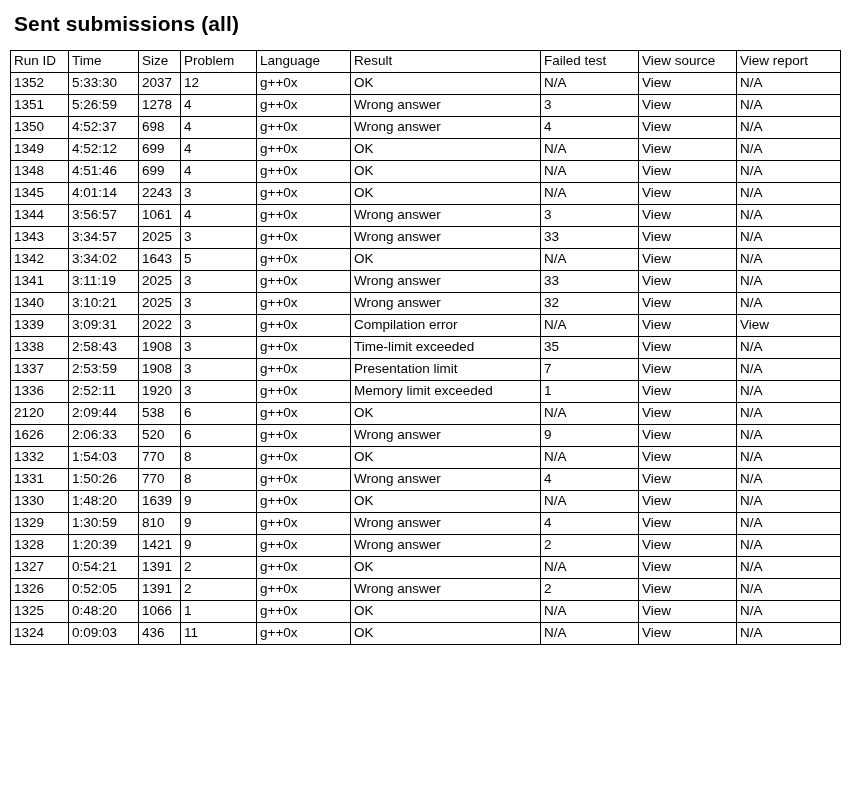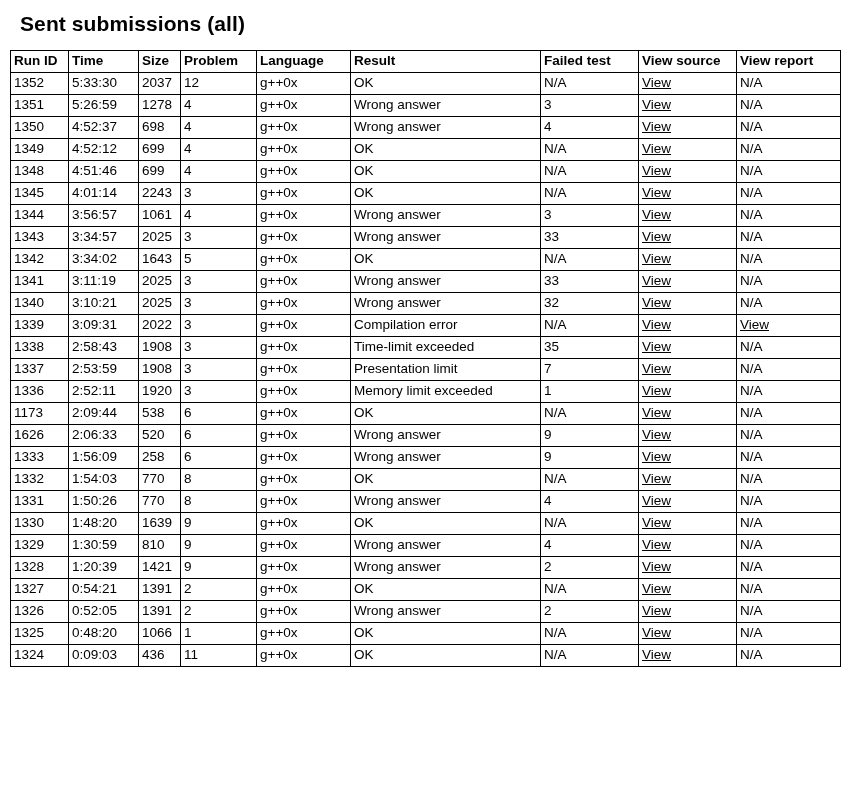--- a/index.html
+++ b/index.html
@@ -14,55 +14,54 @@
     color: #000000;
     overflow: hidden;
   }
   .page {
     padding: 6px 10px 0 10px;
     box-sizing: border-box;
   }
   h1.page-title {
     font-size: 21px;
     font-weight: bold;
-    margin: 6px 0 14px 10px;
+    margin: 6px 0 14px 4px;
     letter-spacing: 0.1px;
   }
   table.subs {
     border-collapse: collapse;
     table-layout: fixed;
     width: 830px;
     font-size: 13.5px;
   }
   table.subs th, table.subs td {
     border: 1px solid #000000;
     padding: 2px 3px 3px 3px;
     text-align: left;
     vertical-align: top;
     line-height: 16px;
     white-space: nowrap;
     overflow: hidden;
   }
   table.subs th {
-    font-weight: bold;
+    font-weight: normal;
   }
   
   col.c-runid   { width: 58px; }
   col.c-time    { width: 70px; }
   col.c-size    { width: 42px; }
   col.c-problem { width: 76px; }
   col.c-lang    { width: 94px; }
   col.c-result  { width: 190px; }
   col.c-failed  { width: 98px; }
   col.c-source  { width: 98px; }
   col.c-report  { width: 104px; }
 
   a.viewlink {
     color: #000000;
-    text-decoration: underline;
     cursor: pointer;
   }
 </style>
 </head>
 <body>
 
 <div class="page">
   <h1 class="page-title">Sent submissions (all)</h1>
 
   <table class="subs">
@@ -250,45 +249,34 @@
           <td><span>2:52:11</span></td>
           <td><span>1920</span></td>
           <td><span>3</span></td>
           <td><span>g++0x</span></td>
           <td><span>Memory limit exceeded</span></td>
           <td><span>1</span></td>
           <td><a class="viewlink">View</a></td>
           <td><span>N/A</span></td>
         </tr>
         <tr>
-          <td><span>1173</span></td>
+          <td><span>2120</span></td>
           <td><span>2:09:44</span></td>
           <td><span>538</span></td>
           <td><span>6</span></td>
           <td><span>g++0x</span></td>
           <td><span>OK</span></td>
           <td><span>N/A</span></td>
           <td><a class="viewlink">View</a></td>
           <td><span>N/A</span></td>
         </tr>
         <tr>
           <td><span>1626</span></td>
           <td><span>2:06:33</span></td>
           <td><span>520</span></td>
-          <td><span>6</span></td>
-          <td><span>g++0x</span></td>
-          <td><span>Wrong answer</span></td>
-          <td><span>9</span></td>
-          <td><a class="viewlink">View</a></td>
-          <td><span>N/A</span></td>
-        </tr>
-        <tr>
-          <td><span>1333</span></td>
-          <td><span>1:56:09</span></td>
-          <td><span>258</span></td>
           <td><span>6</span></td>
           <td><span>g++0x</span></td>
           <td><span>Wrong answer</span></td>
           <td><span>9</span></td>
           <td><a class="viewlink">View</a></td>
           <td><span>N/A</span></td>
         </tr>
         <tr>
           <td><span>1332</span></td>
           <td><span>1:54:03</span></td>

